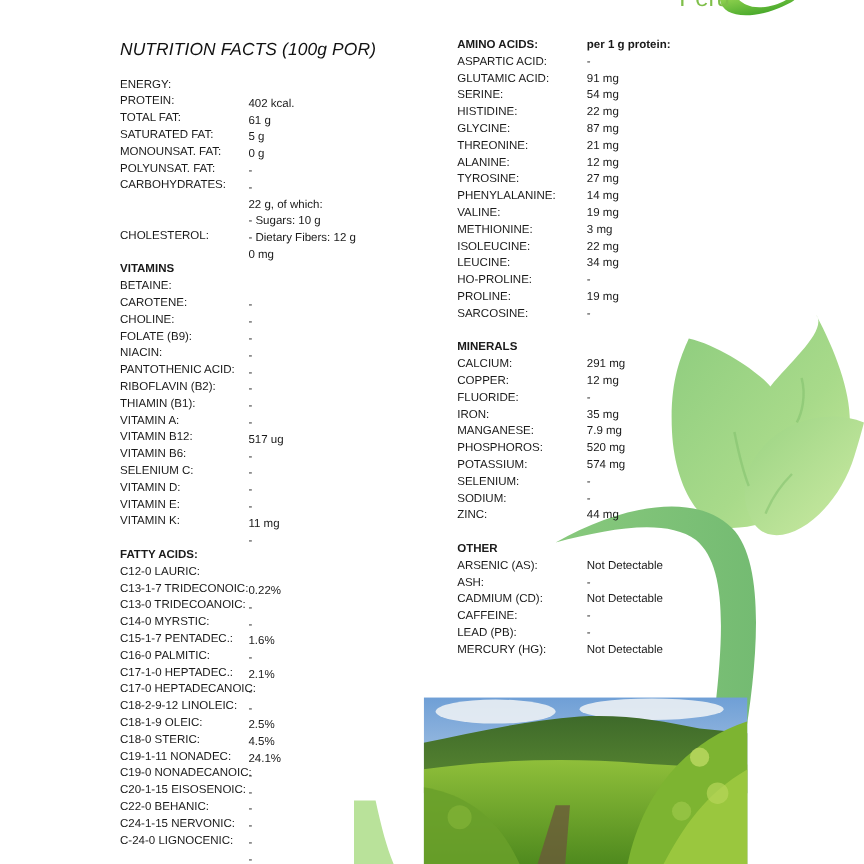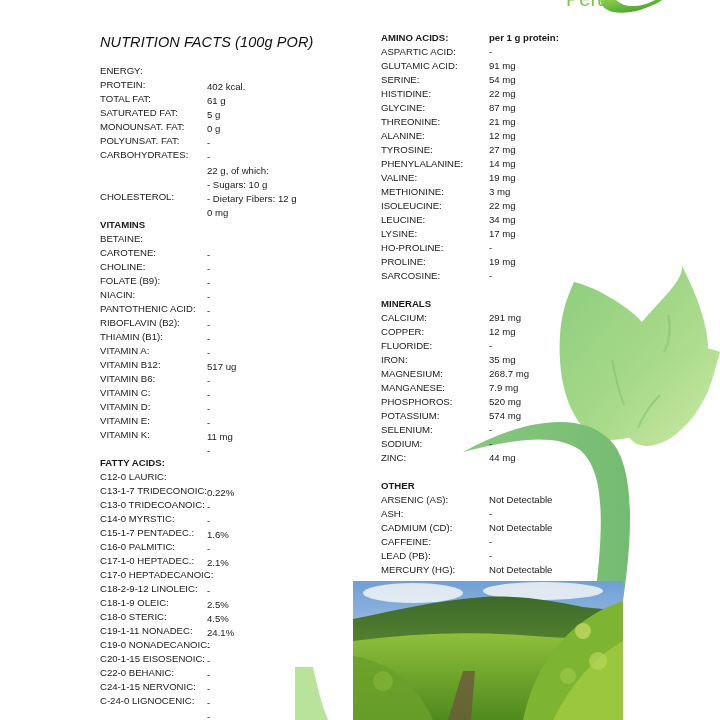--- a/index.html
+++ b/index.html
@@ -148,21 +148,21 @@
       </div>
     <div class="row">
         <span class="lbl">VITAMIN B12:</span>
         <span class="val">-</span>
       </div>
     <div class="row">
         <span class="lbl">VITAMIN B6:</span>
         <span class="val">-</span>
       </div>
     <div class="row">
-        <span class="lbl">VITAMIN C:</span>
+        <span class="lbl">SELENIUM C:</span>
         <span class="val">-</span>
       </div>
     <div class="row">
         <span class="lbl">VITAMIN D:</span>
         <span class="val">-</span>
       </div>
     <div class="row">
         <span class="lbl">VITAMIN E:</span>
         <span class="val">11 mg</span>
       </div>
@@ -299,24 +299,20 @@
       </div>
     <div class="row">
         <span class="lbl">ISOLEUCINE:</span>
         <span class="val">22 mg</span>
       </div>
     <div class="row">
         <span class="lbl">LEUCINE:</span>
         <span class="val">34 mg</span>
       </div>
     <div class="row">
-        <span class="lbl">LYSINE:</span>
-        <span class="val">17 mg</span>
-      </div>
-    <div class="row">
         <span class="lbl">HO-PROLINE:</span>
         <span class="val">-</span>
       </div>
     <div class="row">
         <span class="lbl">PROLINE:</span>
         <span class="val">19 mg</span>
       </div>
     <div class="row">
         <span class="lbl">SARCOSINE:</span>
         <span class="val">-</span>
@@ -335,24 +331,20 @@
         <span class="lbl">COPPER:</span>
         <span class="val">12 mg</span>
       </div>
     <div class="row">
         <span class="lbl">FLUORIDE:</span>
         <span class="val">-</span>
       </div>
     <div class="row">
         <span class="lbl">IRON:</span>
         <span class="val">35 mg</span>
-      </div>
-    <div class="row">
-        <span class="lbl">MAGNESIUM:</span>
-        <span class="val">268.7 mg</span>
       </div>
     <div class="row">
         <span class="lbl">MANGANESE:</span>
         <span class="val">7.9 mg</span>
       </div>
     <div class="row">
         <span class="lbl">PHOSPHOROS:</span>
         <span class="val">520 mg</span>
       </div>
     <div class="row">

